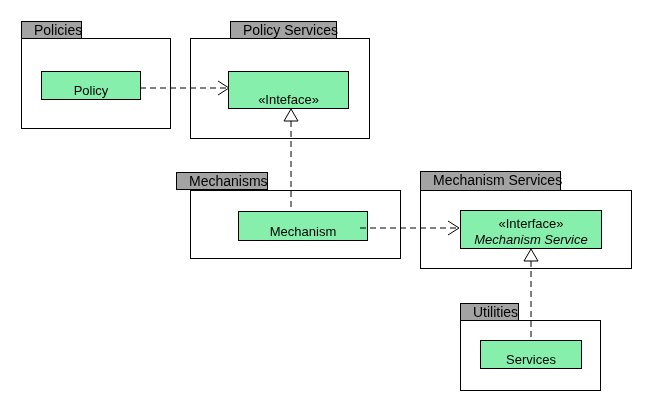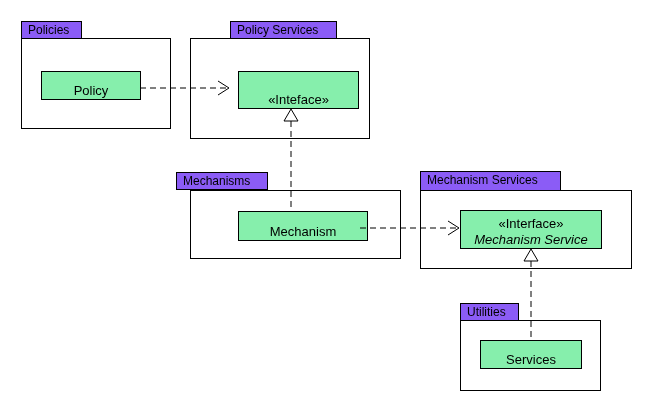--- a/index.html
+++ b/index.html
@@ -3,22 +3,22 @@
 <meta charset="utf-8">
 <style>
   html,body{margin:0;padding:0;background:#ffffff;}
   *{box-sizing:border-box;}
   #canvas{
     position:relative;width:650px;height:410px;background:#ffffff;
     font-family:"Liberation Sans","DejaVu Sans",sans-serif;
     color:#000;overflow:hidden;
   }
   .pkg-tab{
-    position:absolute;border:1px solid #000;background:#8b5cf6;
-    font-size:12px;line-height:16px;padding-left:6px;
+    position:absolute;border:1px solid #000;background:#a3a3a3;
+    font-size:14px;line-height:16px;padding-left:12px;
     white-space:nowrap;z-index:2;
   }
   .pkg-body{
     position:absolute;border:1px solid #000;background:#fff;z-index:1;
   }
   .cls{
     position:absolute;border:1px solid #000;background:#86efac;z-index:3;
     display:flex;flex-direction:column;align-items:center;justify-content:flex-end;
     font-size:13px;line-height:16px;text-align:center;white-space:nowrap;
   }
@@ -38,21 +38,21 @@
   </div>
   <div class="pkg-body" style="left:21px;top:38px;width:150px;height:91px;"></div>
   <div class="cls" style="left:41px;top:71px;width:100px;height:29px;">
     <span>Policy</span>
   </div>
 
   <div class="pkg-tab" style="left:190px;top:21px;width:107px;height:18px;margin-left:40px;">
     <span>Policy Services</span>
   </div>
   <div class="pkg-body" style="left:190px;top:38px;width:180px;height:101px;"></div>
-  <div class="cls" style="left:238px;top:71px;width:121px;height:38px;">
+  <div class="cls" style="left:228px;top:71px;width:121px;height:38px;">
     <span>«Inteface»</span>
   </div>
 
   <div class="pkg-tab" style="left:176px;top:172px;width:92px;height:18px;">
     <span>Mechanisms</span>
   </div>
   <div class="pkg-body" style="left:190px;top:190px;width:211px;height:69px;"></div>
   <div class="cls" style="left:238px;top:211px;width:130px;height:30px;">
     <span>Mechanism</span>
   </div>

